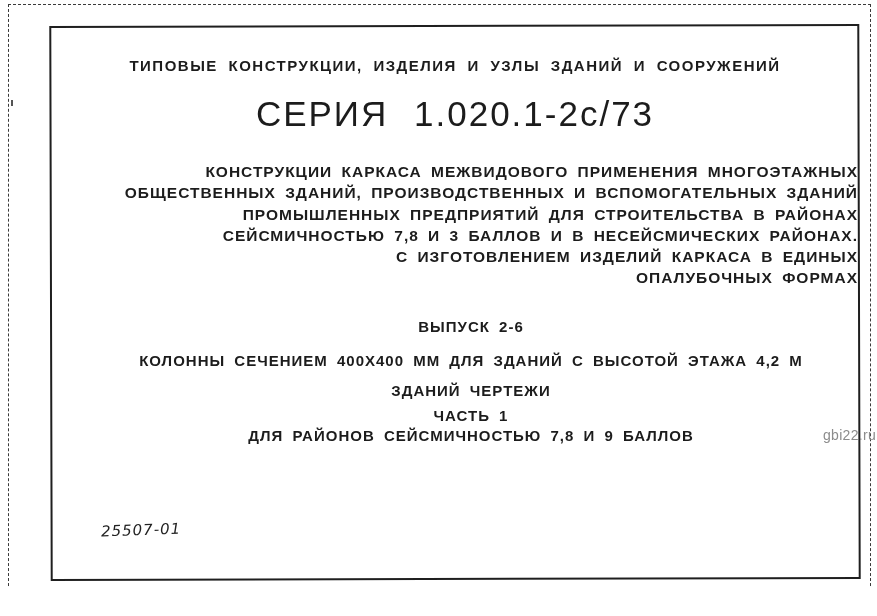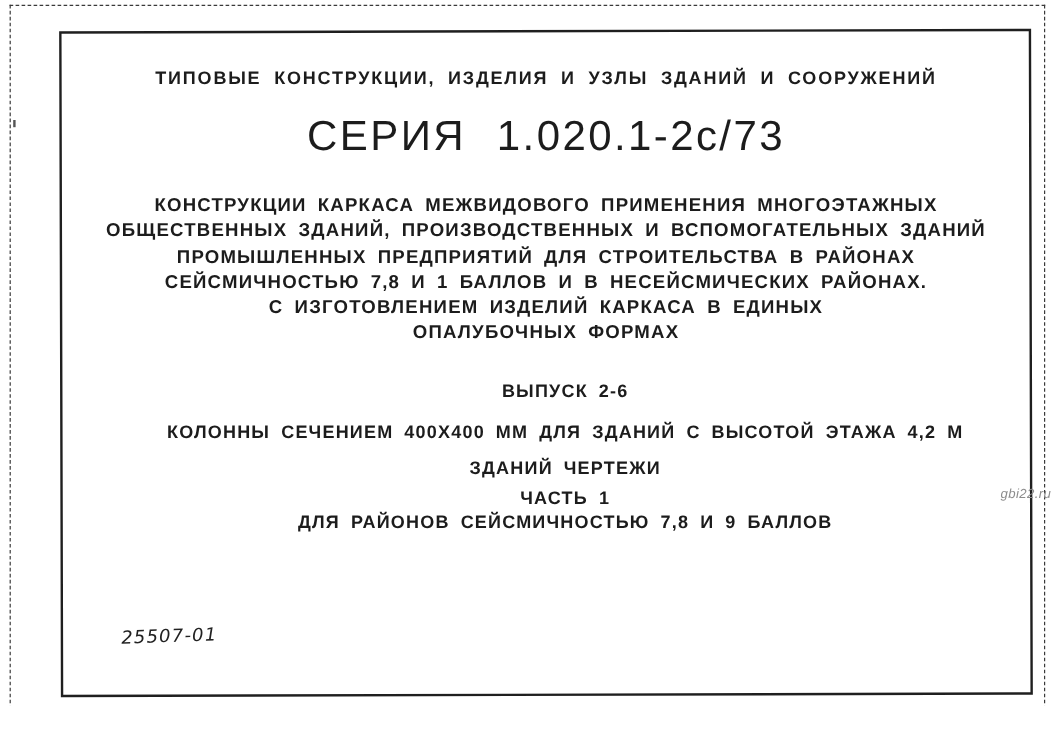--- a/index.html
+++ b/index.html
@@ -55,20 +55,21 @@
     font-size: 35px;
     font-weight: normal;
     letter-spacing: 2px;
     word-spacing: 14px;
   }
   .para-line {
     font-size: 15.5px;
     font-weight: bold;
     letter-spacing: 1px;
     word-spacing: 4px;
+    text-align: right;
   }
   .p0 { top: 163px; }
   .p1 { top: 184px; }
   .p2 { top: 206px; }
   .p3 { top: 227px; }
   .p4 { top: 248px; }
   .p5 { top: 269px; }
   .blk-line {
     font-size: 15px;
     font-weight: bold;
@@ -89,25 +90,24 @@
     font-family: "DejaVu Sans", sans-serif;
     font-style: italic;
     font-size: 15px;
     letter-spacing: 1px;
     color: #222222;
     transform: rotate(-2deg);
   }
   .watermark {
     position: absolute;
     right: 1px;
-    top: 406px;
-    font-size: 11px;
+    top: 427px;
+    font-size: 14px;
     color: #8c8c8c;
     letter-spacing: 0.3px;
-    font-style: italic;
   }
   
   .tick {
     position: absolute;
     left: 11px;
     top: 100px;
     width: 2px;
     height: 6px;
     background: #555555;
   }
@@ -121,21 +121,21 @@
   <div class="frame"></div>
   <div class="tick"></div>
 
   <div class="line hdr">ТИПОВЫЕ КОНСТРУКЦИИ, ИЗДЕЛИЯ И УЗЛЫ ЗДАНИЙ И СООРУЖЕНИЙ</div>
 
   <div class="line series">СЕРИЯ 1.020.1-2с/73</div>
 
   <div class="line para-line p0">КОНСТРУКЦИИ КАРКАСА МЕЖВИДОВОГО ПРИМЕНЕНИЯ МНОГОЭТАЖНЫХ</div>
   <div class="line para-line p2">ПРОМЫШЛЕННЫХ ПРЕДПРИЯТИЙ ДЛЯ СТРОИТЕЛЬСТВА В РАЙОНАХ</div>
   <div class="line para-line p1">ОБЩЕСТВЕННЫХ ЗДАНИЙ, ПРОИЗВОДСТВЕННЫХ И ВСПОМОГАТЕЛЬНЫХ ЗДАНИЙ</div>
-  <div class="line para-line p3">СЕЙСМИЧНОСТЬЮ 7,8 И 1 БАЛЛОВ И В НЕСЕЙСМИЧЕСКИХ РАЙОНАХ.</div>
+  <div class="line para-line p3">СЕЙСМИЧНОСТЬЮ 7,8 И 3 БАЛЛОВ И В НЕСЕЙСМИЧЕСКИХ РАЙОНАХ.</div>
   <div class="line para-line p5">ОПАЛУБОЧНЫХ ФОРМАХ</div>
   <div class="line para-line p4">С ИЗГОТОВЛЕНИЕМ ИЗДЕЛИЙ КАРКАСА В ЕДИНЫХ</div>
 
   <div class="line blk-line issue-label">ВЫПУСК 2-6</div>
   <div class="line blk-line i0">КОЛОННЫ СЕЧЕНИЕМ 400Х400 ММ ДЛЯ ЗДАНИЙ С ВЫСОТОЙ ЭТАЖА 4,2 М</div>
   <div class="line blk-line i2">ЗДАНИЙ ЧЕРТЕЖИ</div>
 
   <div class="line blk-line part-label">ЧАСТЬ 1</div>
   <div class="line blk-line part-line">ДЛЯ РАЙОНОВ СЕЙСМИЧНОСТЬЮ 7,8 И 9 БАЛЛОВ</div>
 

